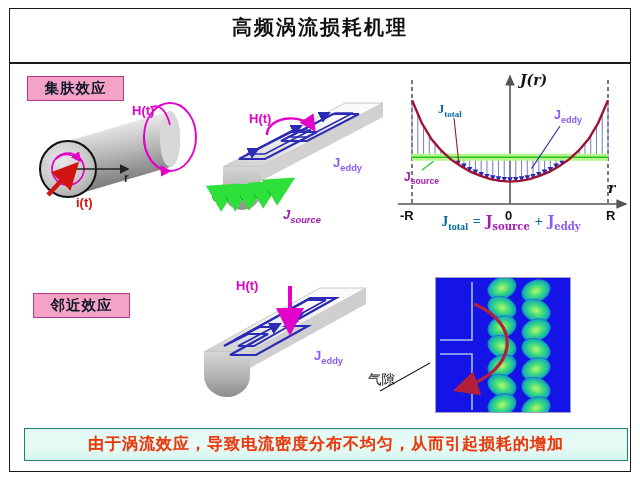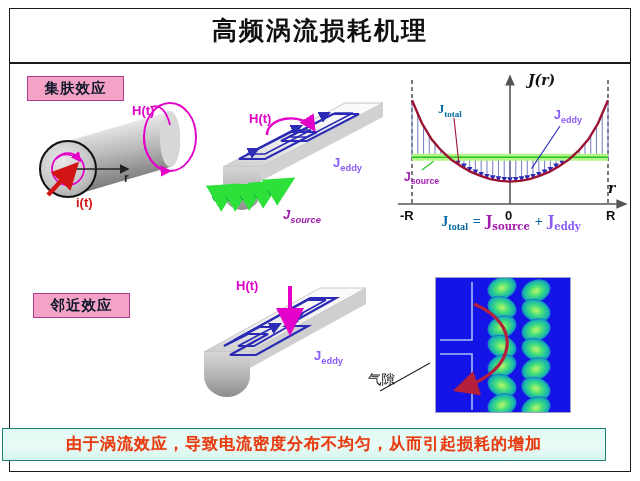--- a/index.html
+++ b/index.html
@@ -7,21 +7,21 @@
        font-family:"Liberation Sans","DejaVu Sans",sans-serif;}
 
   #slide{position:relative;width:640px;height:481px;background:#ffffff;box-sizing:border-box;}
 
   .frame{position:absolute;left:9px;top:8px;width:622px;height:464px;
          border:1.5px solid #1a1a1a;box-sizing:border-box;}
 
   
   .title{position:absolute;left:9px;top:14px;width:622px;text-align:center;
          font-family:"DejaVu Sans","Liberation Sans",sans-serif;
-         font-size:25px;font-weight:600;color:#111;letter-spacing:2px;}
+         font-size:20px;font-weight:600;color:#111;letter-spacing:2px;}
   .title-rule{position:absolute;left:9px;top:62px;width:622px;height:1.5px;background:#1a1a1a;}
 
   
   .tagbox{position:absolute;background:#f4a3c6;border:1.3px solid #b03a8c;
           font-family:"DejaVu Sans","Liberation Sans",sans-serif;
           font-size:14.5px;font-weight:600;color:#0f172a;letter-spacing:1px;
           display:flex;align-items:center;justify-content:center;box-sizing:border-box;}
   #tag-skin{left:27px;top:76px;width:97px;height:25px;}
   #tag-prox{left:33px;top:293px;width:97px;height:25px;}
 
@@ -50,21 +50,21 @@
   .eqn sub{font-size:0.72em;}
 
   
   #fig-fea{position:absolute;left:435px;top:277px;width:136px;height:136px;
            border:1px solid #9aa0c8;box-sizing:border-box;background:#1414e6;overflow:hidden;}
   #gap-label{position:absolute;left:368px;top:371px;
              font-family:"DejaVu Sans","Liberation Sans",sans-serif;
              font-size:13.5px;color:#111;white-space:nowrap;text-align:right;}
 
   
-  #banner{position:absolute;left:2px;top:428px;width:604px;height:33px;
+  #banner{position:absolute;left:24px;top:428px;width:604px;height:33px;
           background:linear-gradient(180deg,#dffaf4 0%,#e9fbf6 55%,#d4f5ee 100%);
           border:1.6px solid #1f7f72;box-sizing:border-box;
           display:flex;align-items:center;justify-content:center;}
   #banner .btxt{font-family:"DejaVu Sans","Liberation Sans",sans-serif;
           font-size:16px;font-weight:bold;color:#e8380d;letter-spacing:1px;
           text-shadow:0 0 1px rgba(232,56,13,.35);}
 </style>
 </head>
 <body>
 
@@ -285,21 +285,21 @@
           <rect x="20" y="83.71428571428571" width="196" height="7" fill="#b6f58a"></rect>
           <line x1="20" y1="87.21428571428571" x2="216" y2="87.21428571428571" stroke="#22c422" stroke-width="1.6"></line>
         </g>
       <path id="total-curve" fill="none" stroke="#9c1233" stroke-width="2.4" d="M20.00,30.21 L29.80,53.01 L39.60,69.30 L49.40,80.70 L59.20,89.66 L69.00,96.17 L78.80,101.87 L88.60,105.94 L98.40,109.20 L108.20,110.83 L118.00,111.64 L127.80,110.83 L137.60,109.20 L147.40,105.94 L157.20,101.87 L167.00,96.17 L176.80,89.66 L186.60,80.70 L196.40,69.30 L206.20,53.01 L216.00,30.21"></path>
 
       <line id="ptr-total" x1="62" y1="48" x2="67.03999999999999" y2="94.86857142857143" stroke="#9c1233" stroke-width="1.1"></line>
       <line id="ptr-eddy" x1="168" y1="56" x2="139.56" y2="98.61428571428571" stroke="#2b2bb5" stroke-width="1.1"></line>
       <line id="ptr-src" x1="30" y1="100" x2="41.56" y2="91.21428571428571" stroke="#22c422" stroke-width="1.1"></line>
     </svg>
 
-    <div class="lbl" style="left:136px;top:2px;font-size:14px;font-style:italic;font-family:'DejaVu Serif',serif;color:#111;">J(r)</div>
+    <div class="lbl" style="left:128px;top:2px;font-size:14px;font-style:italic;font-family:'DejaVu Serif',serif;color:#111;">J(r)</div>
     <div class="lbl" style="left:216px;top:110px;font-size:14px;font-style:italic;font-family:'DejaVu Serif',serif;color:#111;">r</div>
 
     <div class="lbl" style="left:8px;top:138px;font-size:13px;color:#111;">-R</div>
     <div class="lbl" style="left:113px;top:138px;font-size:13px;color:#111;">0</div>
     <div class="lbl" style="left:214px;top:138px;font-size:13px;color:#111;">R</div>
 
     <div class="lbl dred" style="left:46px;top:32px;font-size:12.5px;">
       <span>J</span><sub>total</sub>
     </div>
     <div class="lbl navy" style="left:162px;top:38px;font-size:12.5px;">

